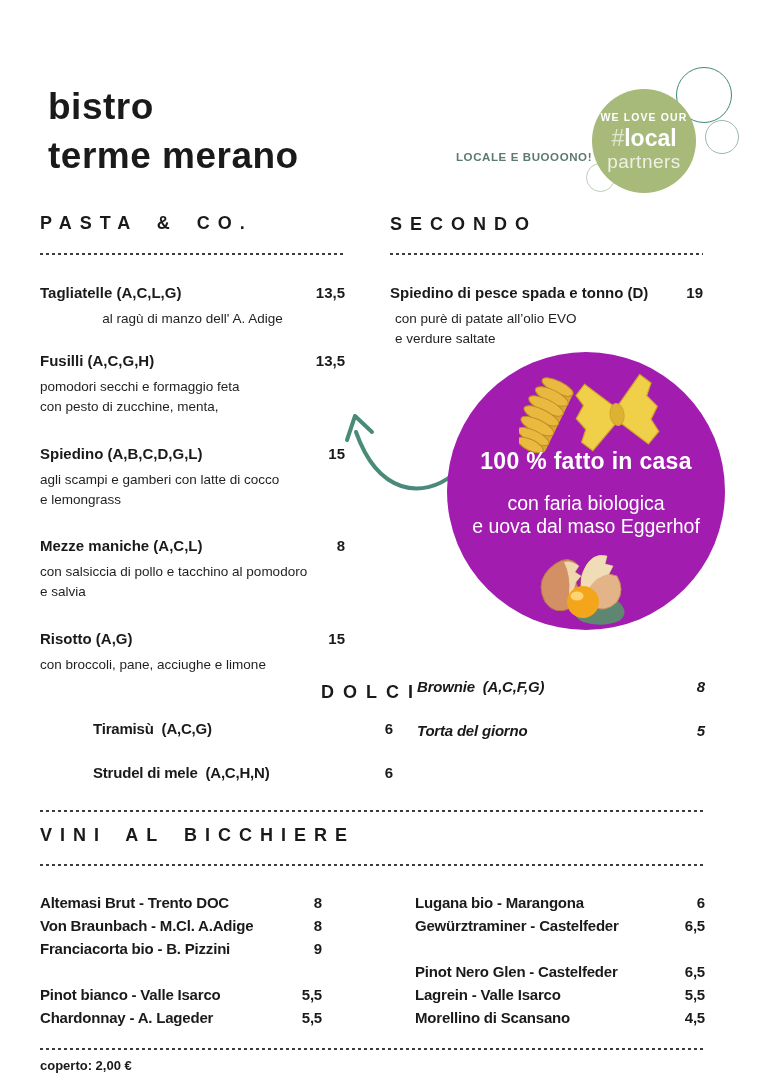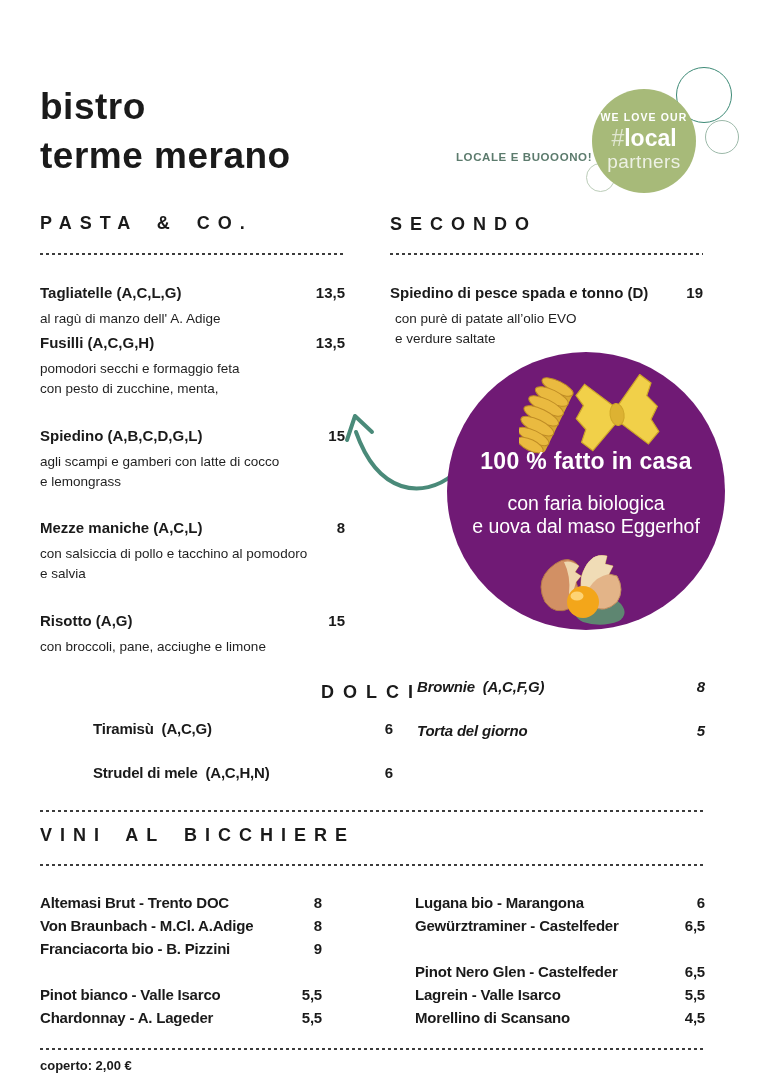--- a/index.html
+++ b/index.html
@@ -2,47 +2,47 @@
 <html><head>
 <meta charset="utf-8">
 <style>
   html,body{margin:0;padding:0;background:#fff;}
   .page{position:relative;width:760px;height:1080px;background:#ffffff;
         font-family:"Liberation Sans",sans-serif;color:#1a1a1a;overflow:hidden;}
   .abs{position:absolute;}
   .dash{position:absolute;height:1.6px;
         background:repeating-linear-gradient(to right,#3c3c3c 0 3px,transparent 3px 6px);}
   
-  .title{left:40px;top:82px;font-size:37px;line-height:49px;font-weight:bold;letter-spacing:0.5px;}
+  .title{left:48px;top:82px;font-size:37px;line-height:49px;font-weight:bold;letter-spacing:0.5px;}
   .tagline{left:456px;top:151px;font-size:11.5px;font-weight:bold;letter-spacing:0.6px;color:#5c7b6d;}
   .badge{left:592px;top:89px;width:104px;height:104px;border-radius:50%;background:#a7ba79;z-index:2;
          display:flex;flex-direction:column;align-items:center;justify-content:center;text-align:center;}
   .badge .b1{font-size:10.5px;font-weight:bold;letter-spacing:1.1px;color:#ffffff;margin-bottom:3px;}
   .badge .b2{font-size:23px;line-height:25px;font-weight:bold;color:#ffffff;}
   .badge .b2 .hash{font-weight:normal;color:rgba(255,255,255,0.65);}
   .badge .b3{font-size:19px;line-height:21px;color:rgba(255,255,255,0.8);letter-spacing:0.5px;}
   .ring{position:absolute;border-radius:50%;z-index:1;}
   .ring1{left:676px;top:67px;width:54px;height:54px;border:1.5px solid #3d8a76;}
   .ring2{left:705px;top:120px;width:32px;height:32px;border:1px solid #9cb9a9;}
   .ring3{left:586px;top:163px;width:27px;height:27px;border:1px solid #bccdb9;}
   
   .sec-h{position:absolute;font-size:18px;font-weight:bold;letter-spacing:8px;word-spacing:6px;white-space:pre;}
   
   .items{position:absolute;}
   .item .row{display:flex;justify-content:space-between;align-items:baseline;
              font-size:15px;font-weight:bold;line-height:20px;margin-bottom:6px;}
   .item .nm{white-space:pre;}
   .item .desc{font-size:13.5px;line-height:20px;color:#1f1f1f;}
-  #pasta-items .item:nth-child(1){margin-bottom:4px;}
+  #pasta-items .item:nth-child(1){margin-bottom:22px;text-align:center;}
   #pasta-items .item:nth-child(2){margin-bottom:27px;}
   #pasta-items .item:nth-child(3){margin-bottom:26px;}
   #pasta-items .item:nth-child(4){margin-bottom:27px;}
   #secondo-items .item .desc{padding-left:5px;}
   
-  .promo{left:447px;top:352px;width:278px;height:278px;border-radius:50%;background:#701a75;}
+  .promo{left:447px;top:352px;width:278px;height:278px;border-radius:50%;background:#a21caf;}
   .promo .ptxt{position:absolute;width:100%;text-align:center;color:#ffffff;}
   .promo .pt1{top:96px;font-size:23px;font-weight:bold;letter-spacing:0.3px;}
   .promo .pt2{top:140px;font-size:19.5px;}
   .promo .pt3{top:163px;font-size:19.5px;}
   
   .head-row{position:absolute;display:flex;align-items:center;flex-direction:column;}
   .head-row .dline{flex:1;height:1.6px;
         background:repeating-linear-gradient(to right,#3c3c3c 0 3px,transparent 3px 6px);}
   .head-row .hl{margin:0 14px;font-size:18px;font-weight:bold;letter-spacing:9px;white-space:pre;}
   .price-row{display:flex;justify-content:space-between;align-items:baseline;

